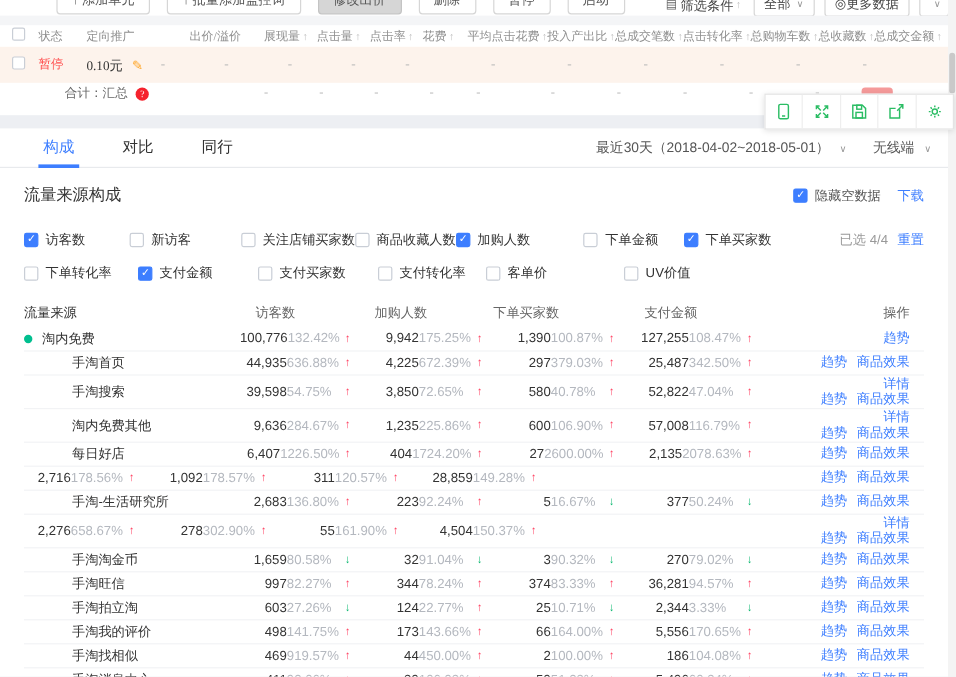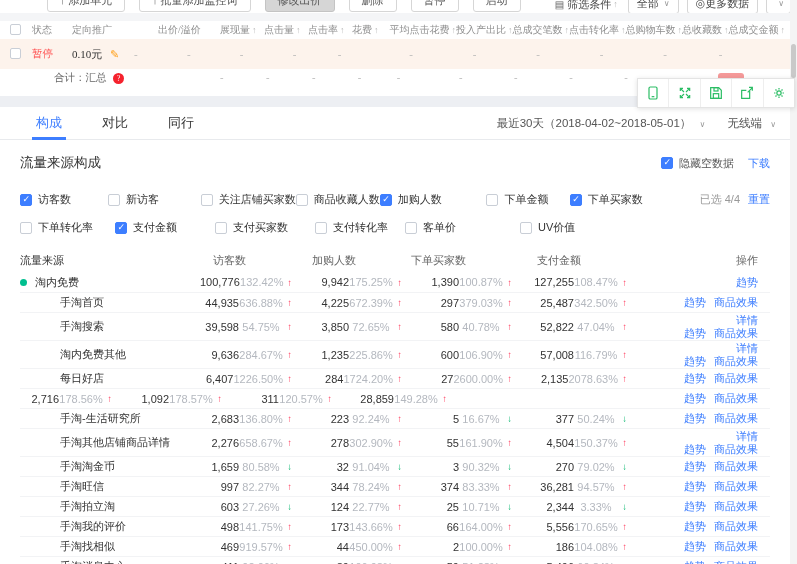--- a/index.html
+++ b/index.html
@@ -87,21 +87,21 @@
   .t-head .h-m { text-align:right; padding-right:46px; }
   .t-head .cell-a { text-align:right; }
   .t-row { display:flex; align-items:center; height:20px; border-top:1px solid #f2f3f5; font-size:11px; }
   .t-row.tall { height:28px; }
   .t-row:first-child { border-top:none; }
   .cell-name { display:flex; align-items:center; color:#333; }
   .cell-name.indent { padding-left:40px; }
   .dot { width:7px; height:7px; border-radius:50%; background:var(--dot); margin-right:8px; flex:none; }
   .metric { display:flex; align-items:center; justify-content:flex-end; }
   .num { color:#333; }
-  .pct { min-width:44px; text-align:center; color:#b4b8bf; }
+  .pct { min-width:44px; text-align:left; color:#b4b8bf; }
   .arr { width:9px; text-align:right; font-size:9.5px; font-weight:bold; }
   .arr.up { color:var(--red); } .arr.down { color:var(--green); }
   .cell-a { text-align:right; }
   .a-line { line-height:13px; }
   .lnk { color:var(--blue); margin-left:8px; cursor:pointer; white-space:nowrap; }
 </style>
 </head>
 <body style="--blue: #3d7eff; --red: #ff3b5c; --green: #0cb871; --tgreen: #2bbd64; --statusred: #ff4d4d; --rowbg: #fdf3ec; --dot: #00bf8f;">
 
 <section class="campaign">
@@ -440,21 +440,21 @@
           <div class="t-row">
             <div class="cell-name indent">
               <span>每日好店</span>
             </div>
             <div class="metric cell-v">
               <span class="num">6,407</span>
               <span class="pct">1226.50%</span>
               <span class="arr up">↑</span>
             </div>
             <div class="metric cell-c">
-              <span class="num">284</span>
+              <span class="num">404</span>
               <span class="pct">1724.20%</span>
               <span class="arr up">↑</span>
             </div>
             <div class="metric cell-b">
               <span class="num">27</span>
               <span class="pct">2600.00%</span>
               <span class="arr up">↑</span>
             </div>
             <div class="metric cell-p">
               <span class="num">2,135</span>
@@ -512,23 +512,20 @@
             <div class="metric cell-p">
               <span class="num">377</span>
               <span class="pct">50.24%</span>
               <span class="arr down">↓</span>
             </div>
             <div class="cell-a">
               <div class="a-line"><span class="lnk">趋势</span><span class="lnk">商品效果</span></div>
             </div>
           </div>
           <div class="t-row tall">
-            <div class="cell-name indent">
-              <span>手淘其他店铺商品详情</span>
-            </div>
             <div class="metric cell-v">
               <span class="num">2,276</span>
               <span class="pct">658.67%</span>
               <span class="arr up">↑</span>
             </div>
             <div class="metric cell-c">
               <span class="num">278</span>
               <span class="pct">302.90%</span>
               <span class="arr up">↑</span>
             </div>

